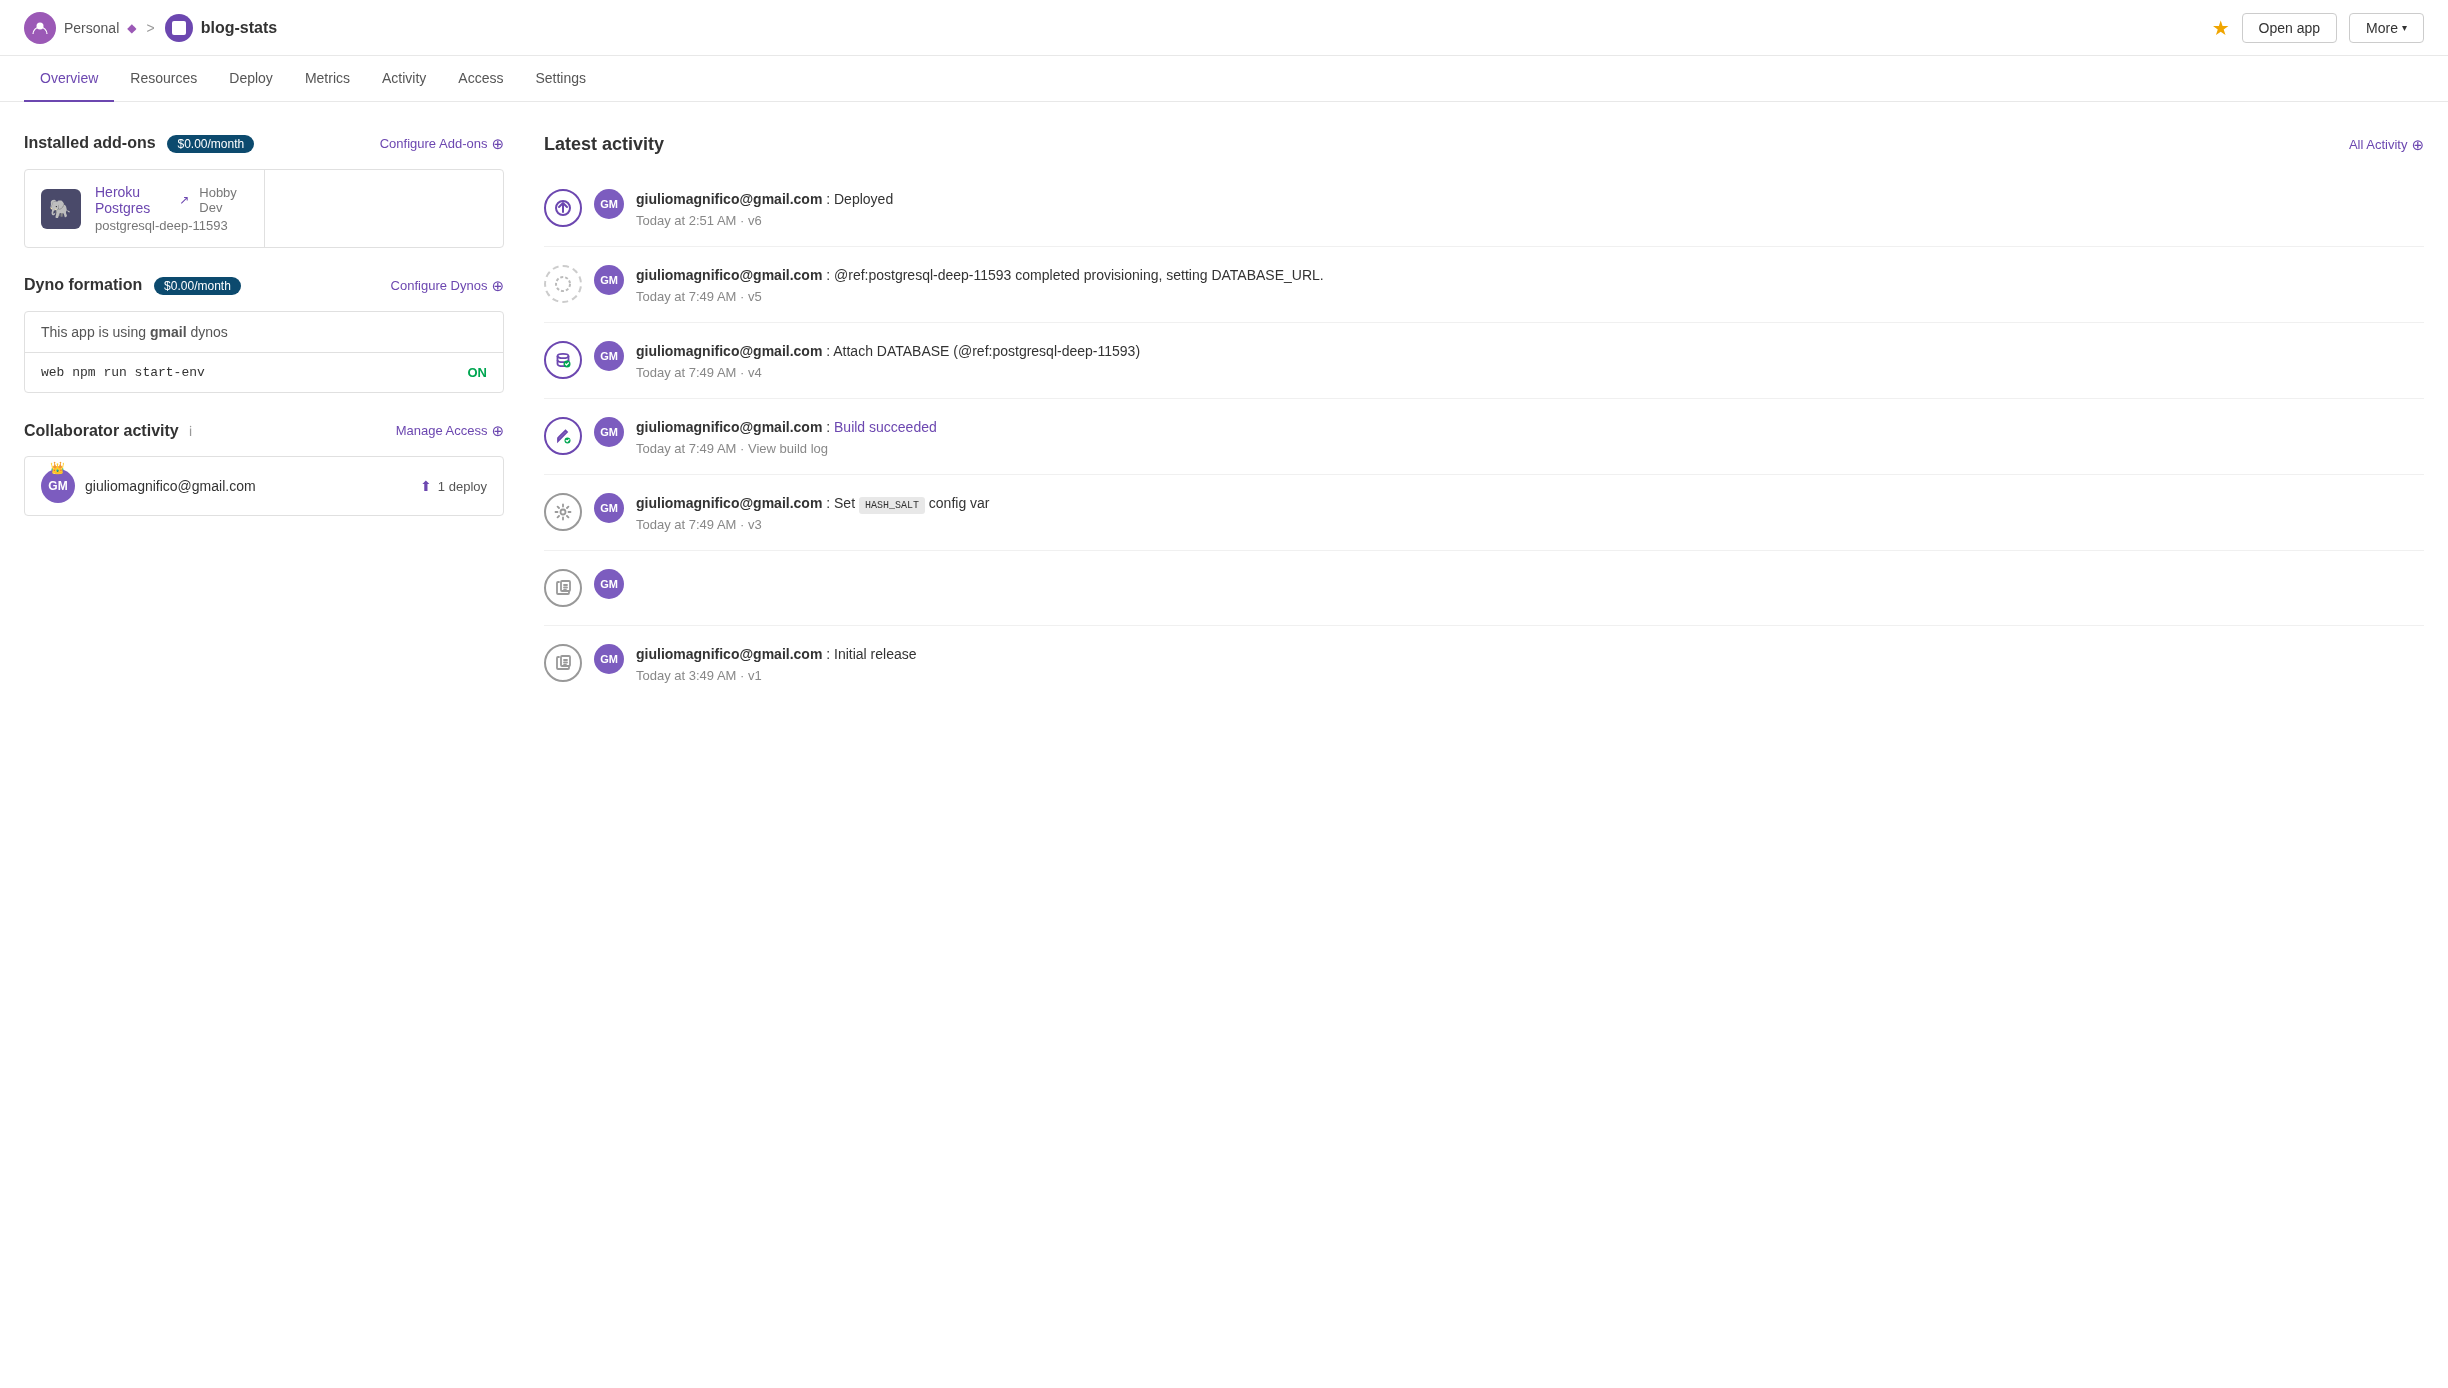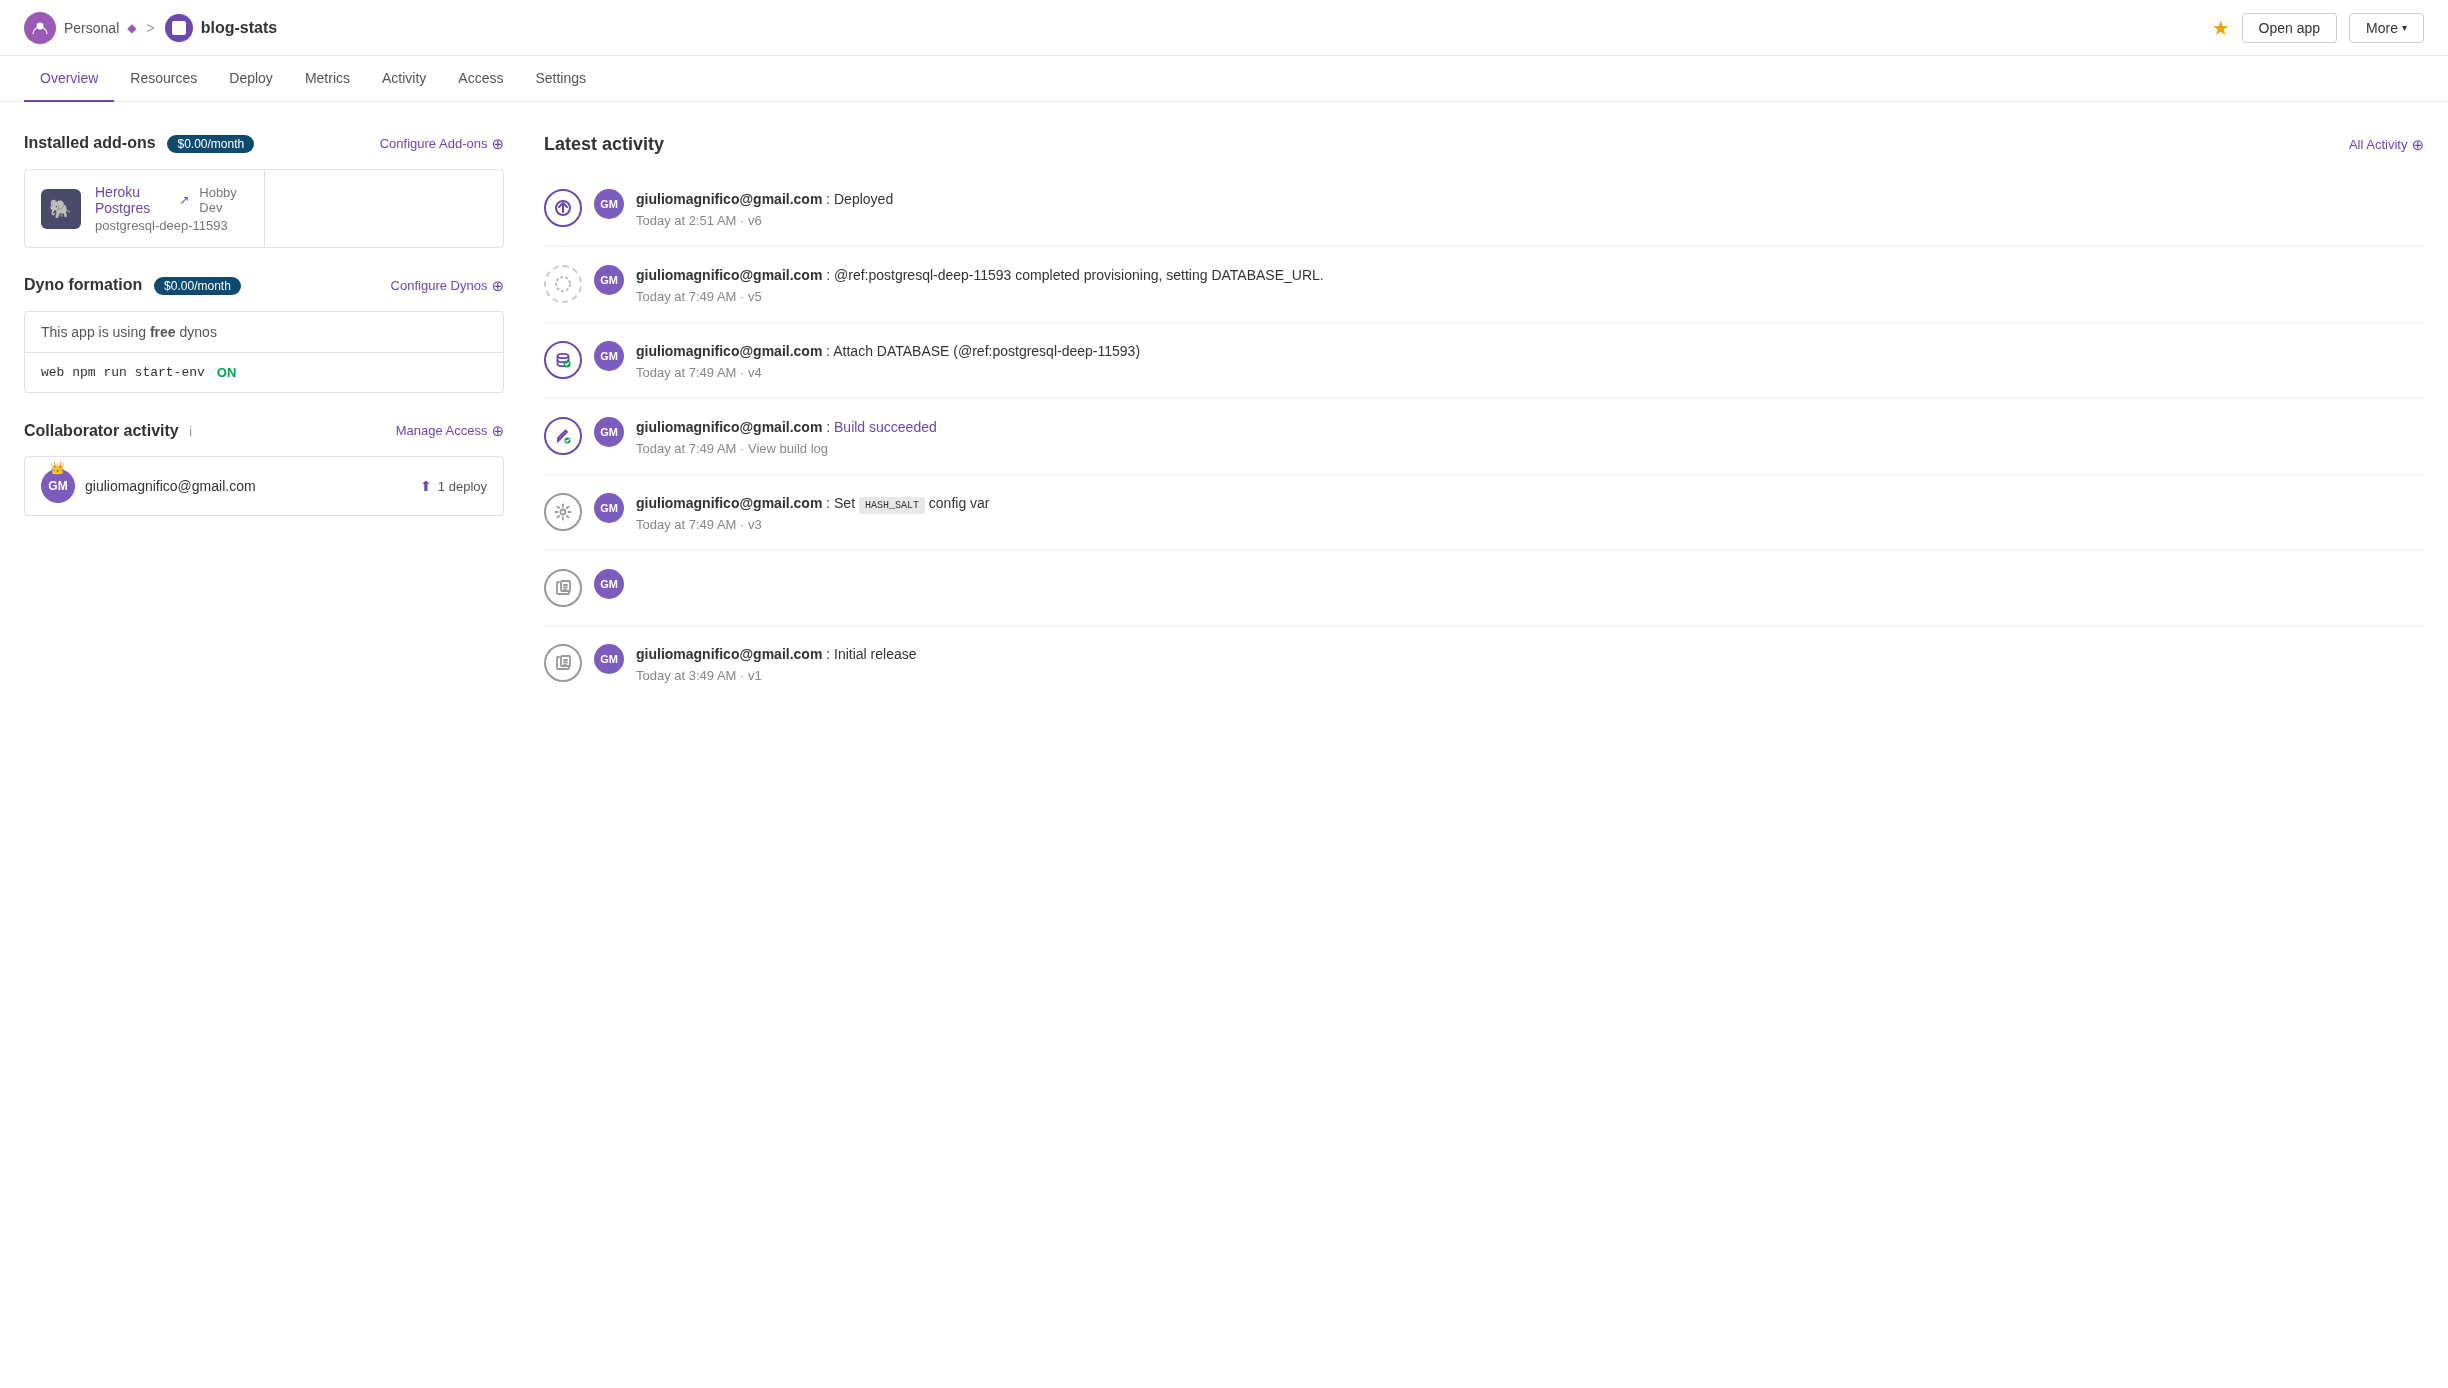--- a/index.html
+++ b/index.html
@@ -63,21 +63,21 @@
     .addon-tier { font-size: 13px; color: #777; margin-left: 4px; }
 
     
     .dyno-section { margin-top: 28px; }
     .dyno-info-card {
       border: 1px solid #e0e0e0; border-radius: 4px; overflow: hidden;
     }
     .dyno-free-notice { padding: 12px 16px; border-bottom: 1px solid #e0e0e0; font-size: 14px; color: #555; }
     .dyno-free-notice strong { font-weight: 600; }
     .dyno-row {
-      display: flex; align-items: center; 
+      display: flex; align-items: center; justify-content: space-between;
       padding: 12px 16px;
     }
     .dyno-cmd { font-family: 'Courier New', monospace; font-size: 13px; color: #333; }
     .dyno-status-on { color: #00a651; font-weight: 600; font-size: 13px; margin-left: 12px; }
 
     
     .collab-section { margin-top: 28px; }
     .collab-card {
       border: 1px solid #e0e0e0; border-radius: 4px; padding: 12px 16px;
       display: flex; align-items: center; justify-content: space-between;
@@ -216,21 +216,21 @@
           <span class="section-title-badge">$0.00/month</span>
         </div>
         <a class="section-link">
           <span>Configure Dynos</span>
           <span style="font-size:15px;">⊕</span>
         </a>
       </div>
       <div class="dyno-info-card">
         <div class="dyno-free-notice">
           <span>This app is using</span>
-          <strong>free</strong>
+          <strong>gmail</strong>
           <span>dynos</span>
         </div>
         <div class="dyno-row">
           <span class="dyno-cmd">web  npm run start-env</span>
           <span class="dyno-status-on">ON</span>
         </div>
       </div>
     </div>
 
     <div class="collab-section">

